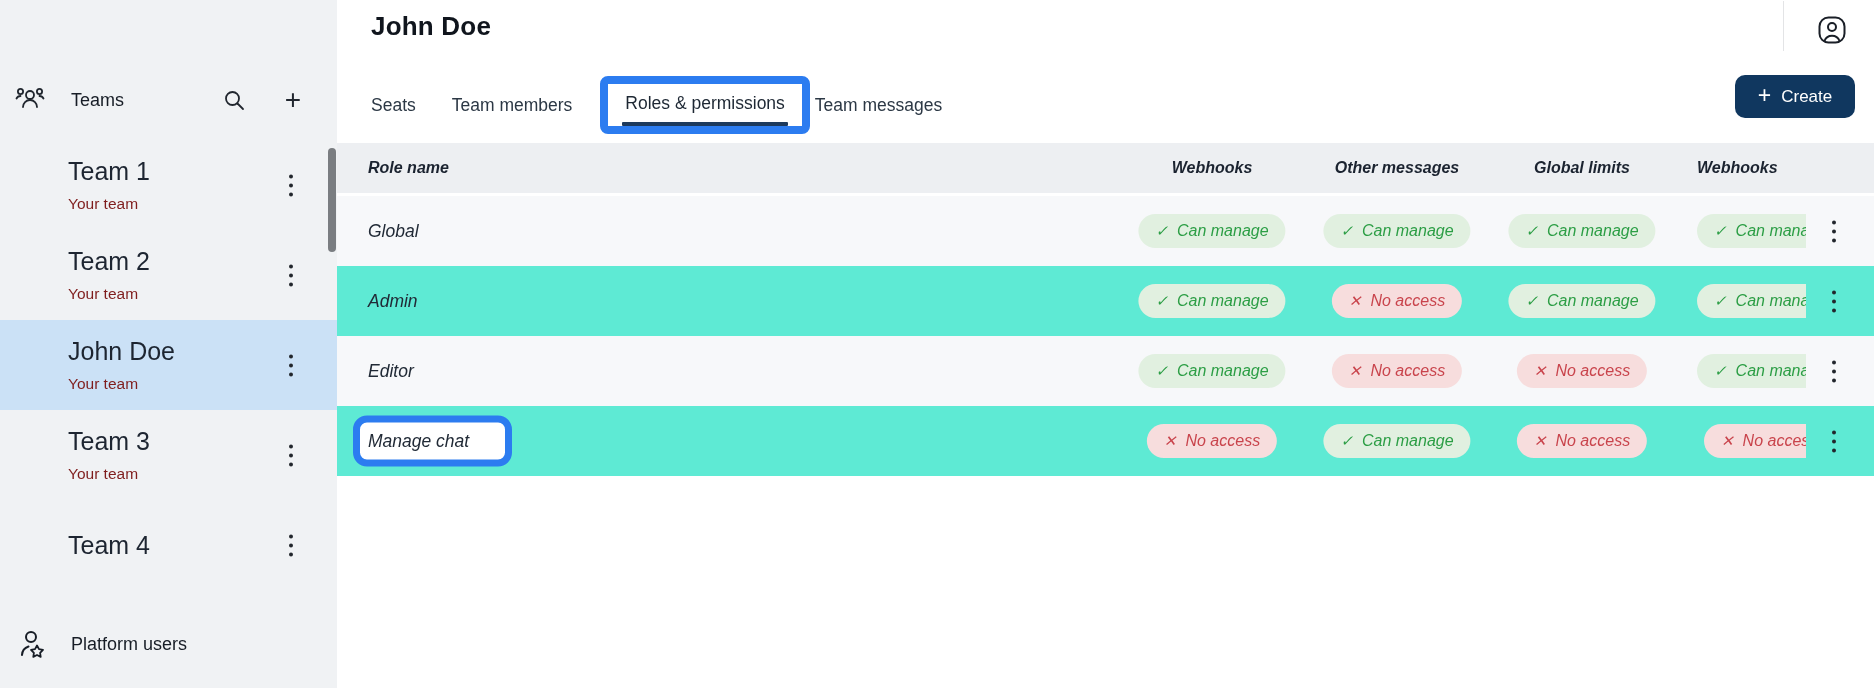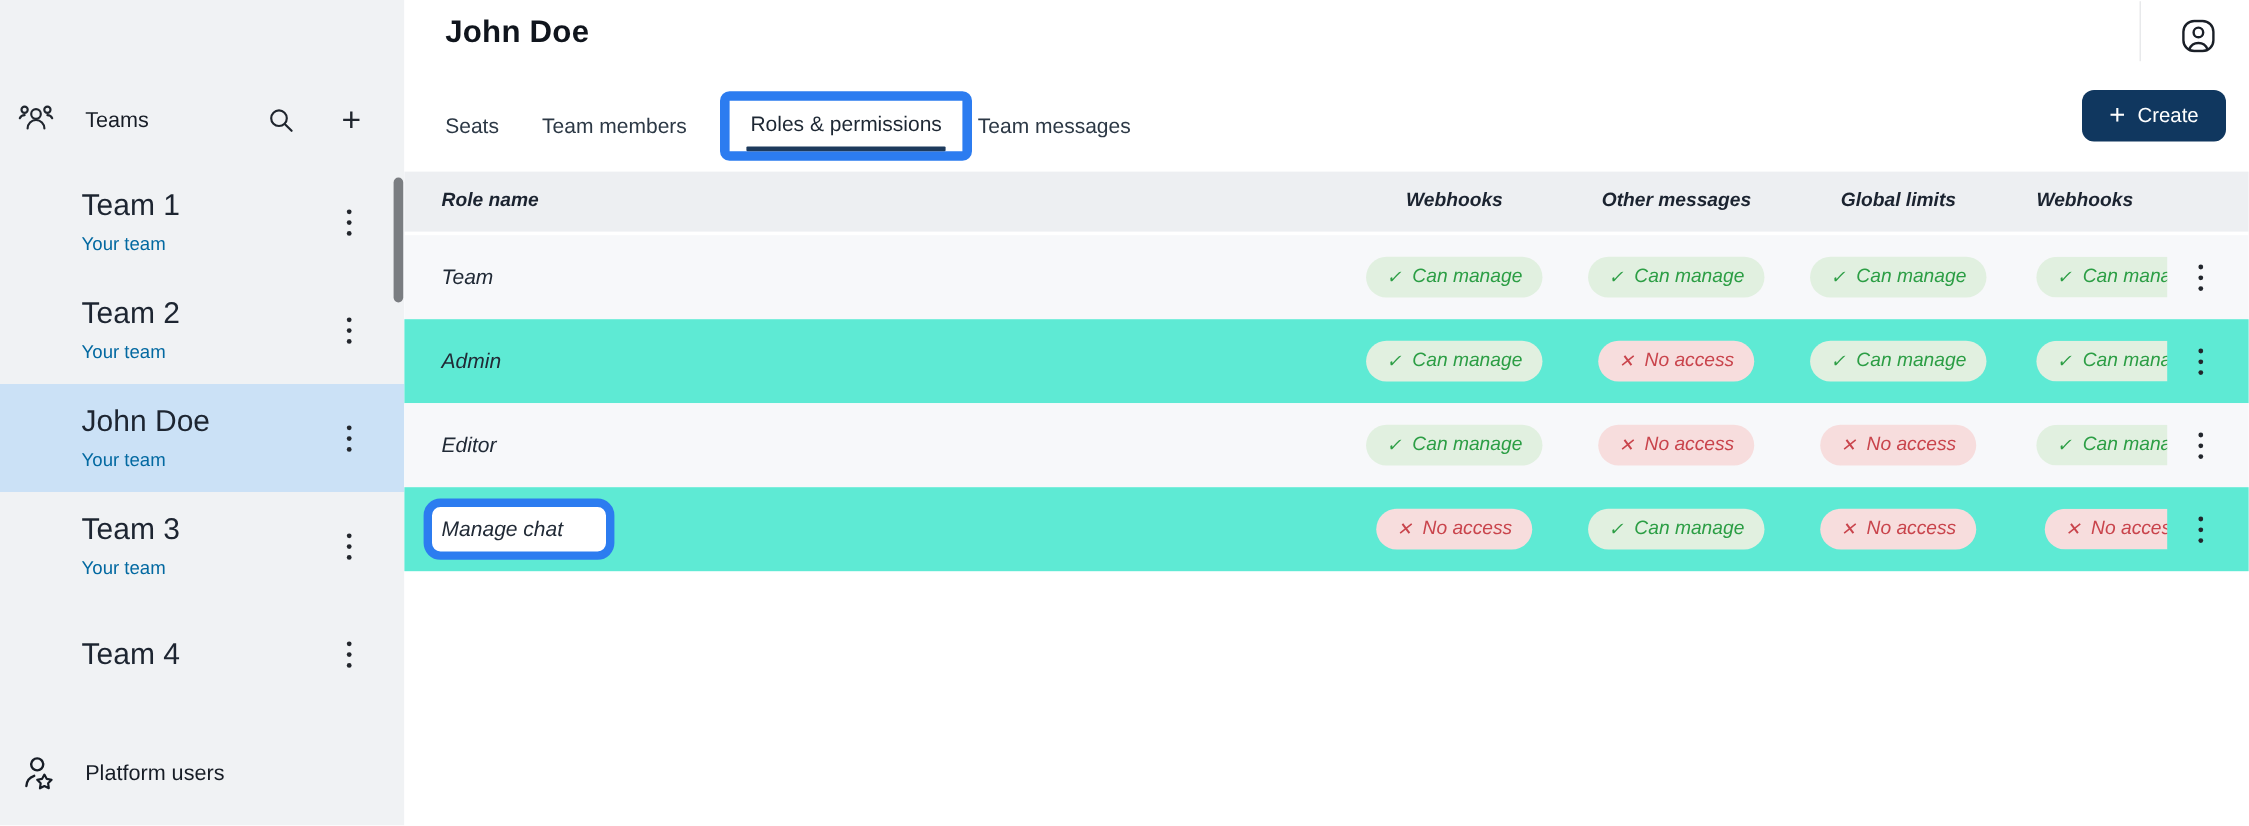--- a/index.html
+++ b/index.html
@@ -10,21 +10,21 @@
   .sidebar { position:absolute; left:0; top:0; width:337px; height:688px; background:#f0f2f4; }
   .sb-head { display:flex; align-items:center; padding:0 36px 0 15px; margin-top:84px; height:32px; }
   .sb-head .ico-group { width:30px; height:28px; flex:0 0 auto; }
   .sb-title { font-size:18px; font-weight:500; color:#171d26; margin-left:26px; flex:1; }
   .sb-search { width:22px; height:22px; cursor:pointer; margin-right:40px; }
   .sb-plus { font-size:28px; font-weight:300; color:#20262e; cursor:pointer; line-height:22px; }
   .sb-list { margin-top:24px; }
   .sb-item { position:relative; height:90px; display:flex; flex-direction:column; justify-content:center; padding-left:68px; cursor:pointer; }
   .sb-item.selected { background:#cbe1f6; }
   .sb-item .t-name { font-size:25px; color:#1d2531; }
-  .sb-item .t-sub { font-size:15.5px; color:#0369a1; margin-top:9px; }
+  .sb-item .t-sub { font-size:15.5px; color:#7f1d1d; margin-top:9px; }
   .sb-item .t-sub:empty { display:none; }
   .kebab { position:absolute; right:40px; top:50%; transform:translateY(-50%); display:flex; flex-direction:column; align-items:center; cursor:pointer; padding:4px; }
   .kebab i { width:4px; height:4px; border-radius:50%; background:#22262c; margin:2.5px 0; }
   .sb-footer { position:absolute; left:0; right:0; bottom:12px; height:64px; display:flex; align-items:center; padding-left:19px; cursor:pointer; }
   .sb-footer svg { width:27px; height:32px; }
   .sb-footer .pf-label { font-size:18px; color:#171d26; margin-left:25px;text-align:right; }
   .sb-scrollbar { position:absolute; right:1px; top:148px; width:8px; height:104px; background:#7a7d81; border-radius:4px; }
 
   
   .main { position:absolute; left:337px; top:0; width:1537px; height:688px; background:#fff; }
@@ -188,21 +188,21 @@
       <span class="th first">Role name</span>
       <span class="th c-webhooks">Webhooks</span>
       <span class="th c-other">Other messages</span>
       <span class="th c-global">Global limits</span>
       <span class="th clip" style="overflow:visible;height:auto;">
           <span class="ml-g">Webhooks</span>
         </span>
     </div>
 
     <div class="row alt">
-      <span class="role">Team</span>
+      <span class="role">Global</span>
       <span class="badge-cell c-webhooks"><span class="badge b-green">
             <span class="bi">✓</span>
             <span>Can manage</span>
           </span></span>
       <span class="badge-cell c-other"><span class="badge b-green">
             <span class="bi">✓</span>
             <span>Can manage</span>
           </span></span>
       <span class="badge-cell c-global"><span class="badge b-green">
             <span class="bi">✓</span>

